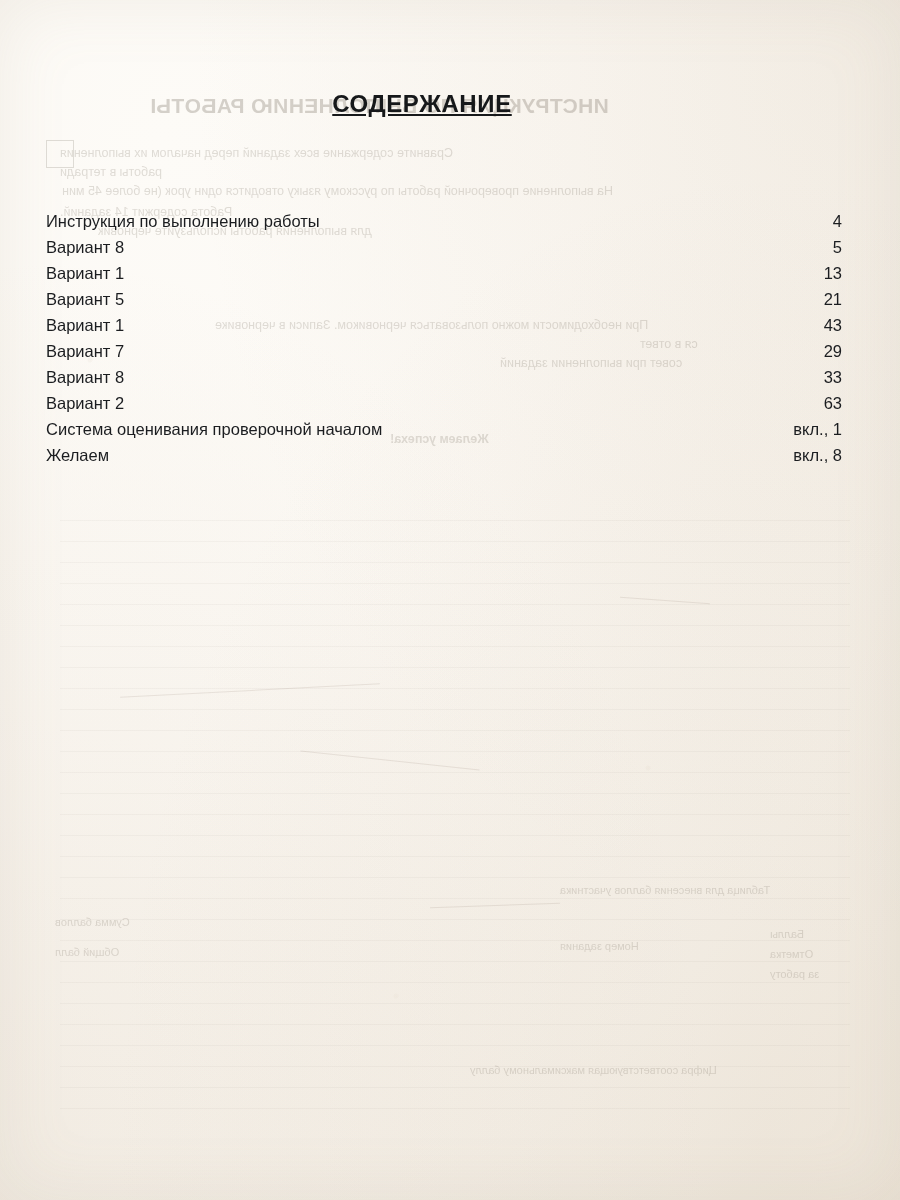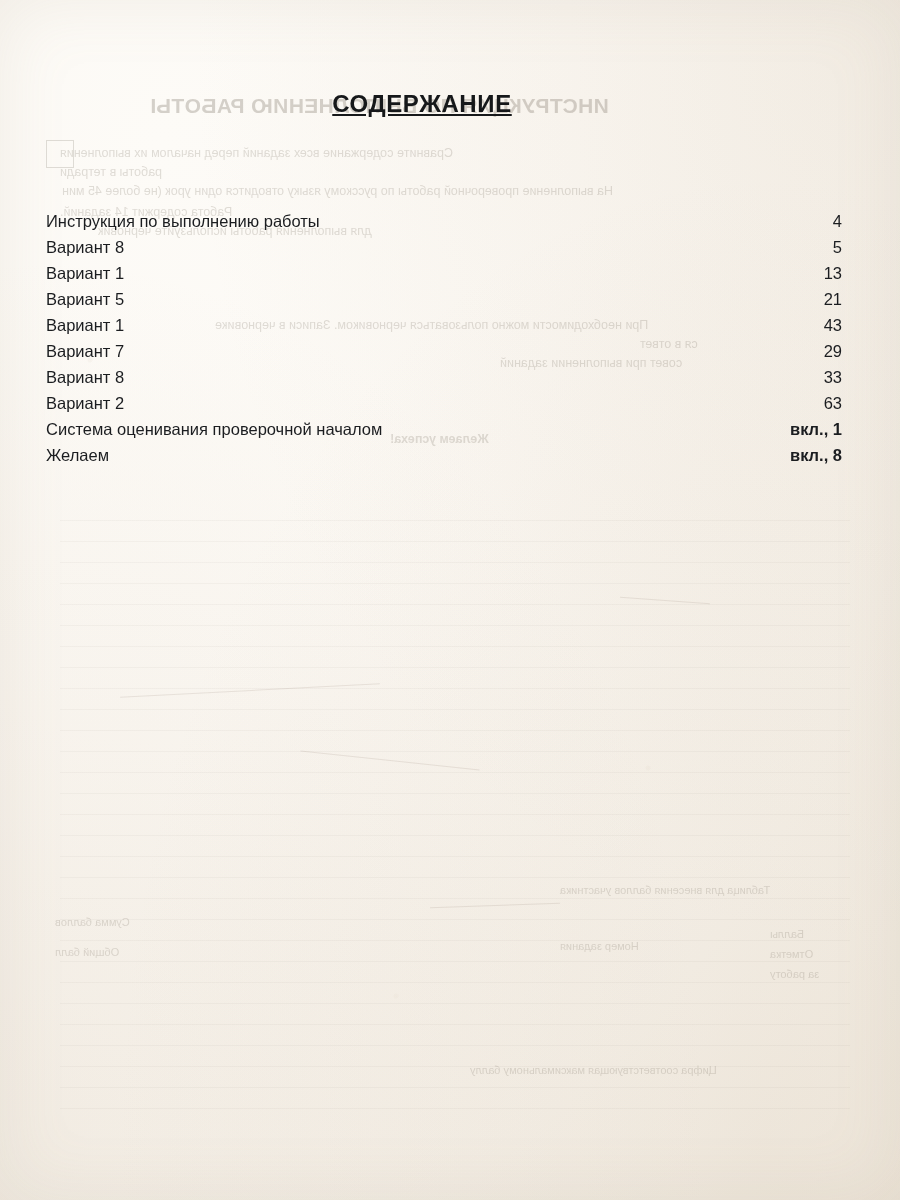--- a/index.html
+++ b/index.html
@@ -150,21 +150,21 @@
     font-size: 15px;
     color: #2a2c2e;
     display: block;
     white-space: nowrap;
   }
   .toc-row .page-no {
     flex: 0 0 auto;
     text-align: right;
     min-width: 20px;
   }
-  .toc-row.wide .page-no { min-width: 56px; font-weight: bold; }
+  .toc-row.wide .page-no { min-width: 56px; }
 
   
   .scratch {
     position: absolute;
     background: rgba(140,125,110,.16);
     pointer-events: none;
   }
 </style>
 </head>
 <body>

